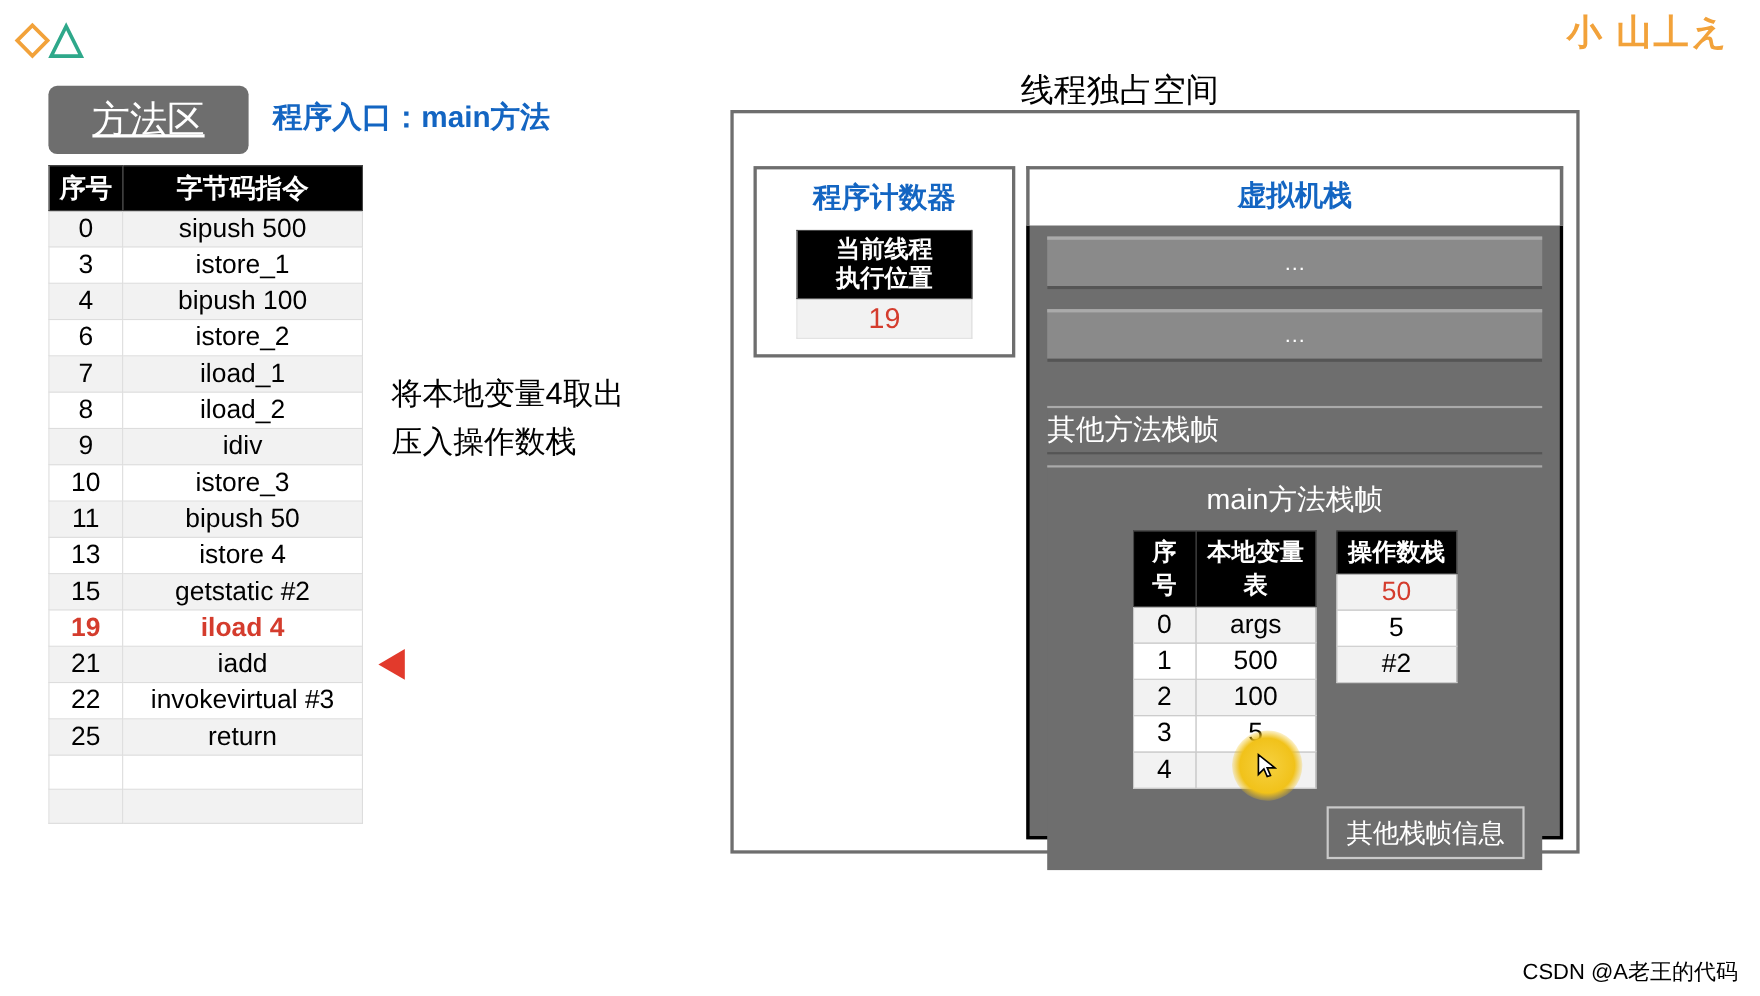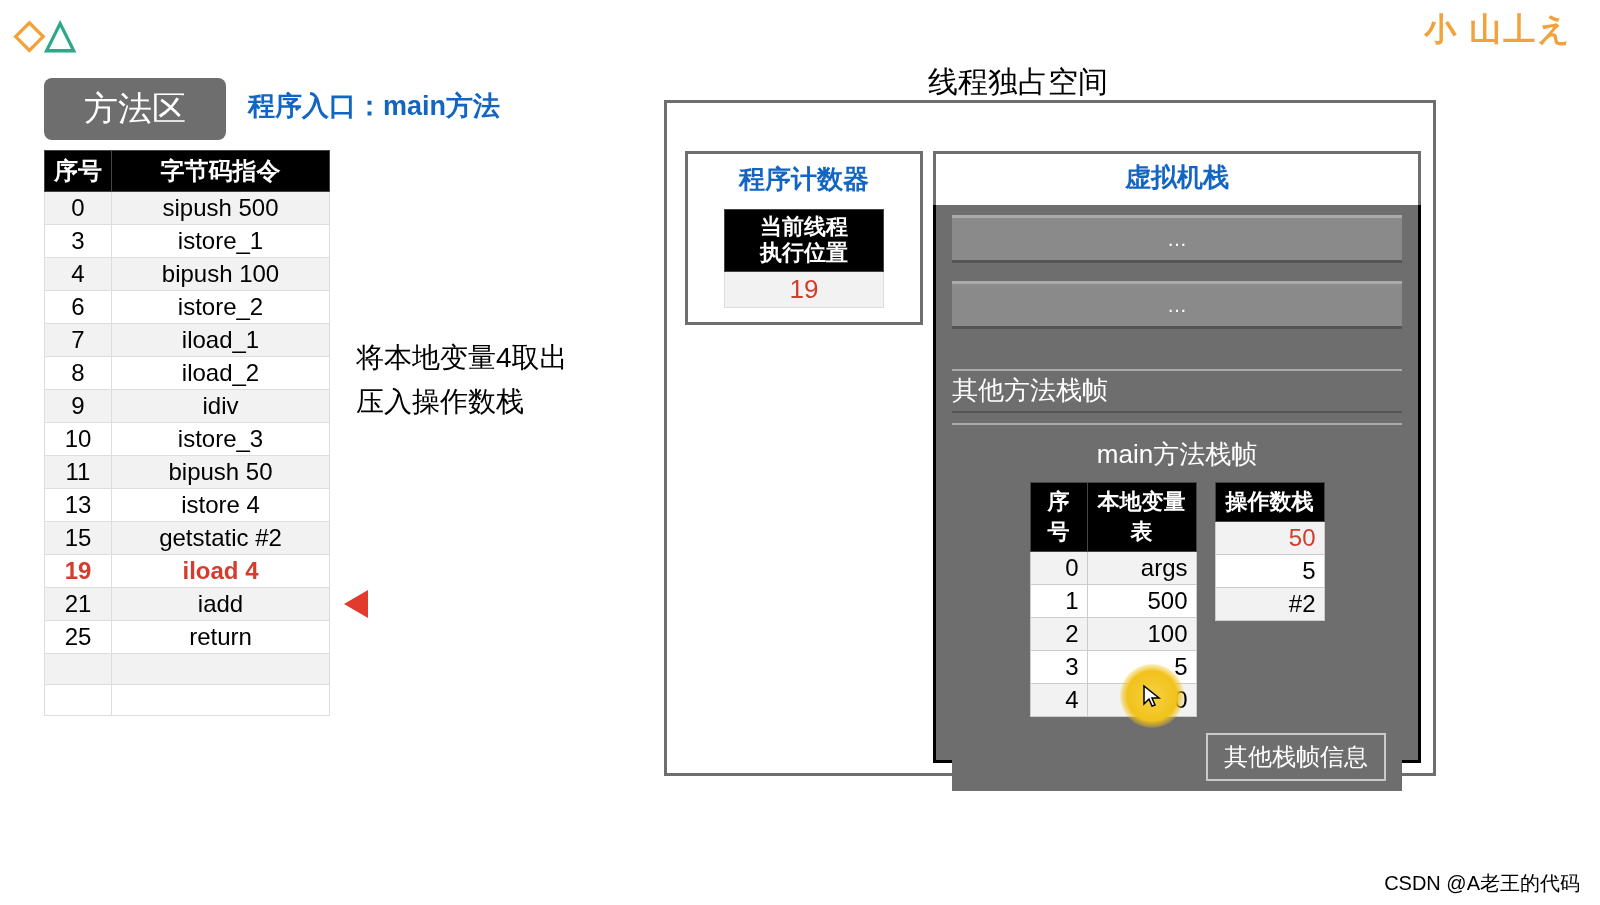--- a/index.html
+++ b/index.html
@@ -30,20 +30,21 @@
   }
   
   .method-area-title {
     position: absolute;
     top: 78px; left: 44px;
     background: #6e6e6e;
     color: #fff;
     font-size: 34px;
     padding: 8px 40px;
     border-radius: 8px;
+    text-decoration: underline;
   }
   .entry-label {
     position: absolute;
     top: 88px; left: 248px;
     color: #1365c2;
     font-size: 27px;
     font-weight: 600;
   }
   .bytecode-table {
     position: absolute;
@@ -196,21 +197,21 @@
     font-size: 22px;
   }
   .lv-table th, .op-table th {
     background: #000; color: #fff;
     padding: 4px 8px;
     border: 1px solid #444;
   }
   .lv-table td, .op-table td {
     background: #fff; color: #000;
     padding: 2px 8px;
-    text-align: right;
+    text-align: center;
     border: 1px solid #ccc;
     font-size: 24px;
   }
   .lv-table tbody tr:nth-child(odd) td { background: #f2f2f2; }
   .op-table tbody tr:nth-child(odd) td { background: #f2f2f2; }
   .op-table td.red { color: #d43c2d; }
   .lv-table td.idx { width: 40px; }
   .lv-table td.val { width: 92px; }
   .op-table td, .op-table th { width: 92px; }
   .other-info {
@@ -303,20 +304,24 @@
         <td class="idx">15</td>
         <td>getstatic #2</td>
       </tr>
       <tr class="current">
         <td class="idx">19</td>
         <td>iload 4</td>
       </tr>
       <tr>
         <td class="idx">21</td>
         <td>iadd</td>
+      </tr>
+      <tr>
+        <td class="idx">22</td>
+        <td>invokevirtual #3</td>
       </tr>
       <tr>
         <td class="idx">25</td>
         <td>return</td>
       </tr>
       <tr class="blank">
         <td class="idx"></td>
         <td></td>
       </tr>
       <tr class="blank">

